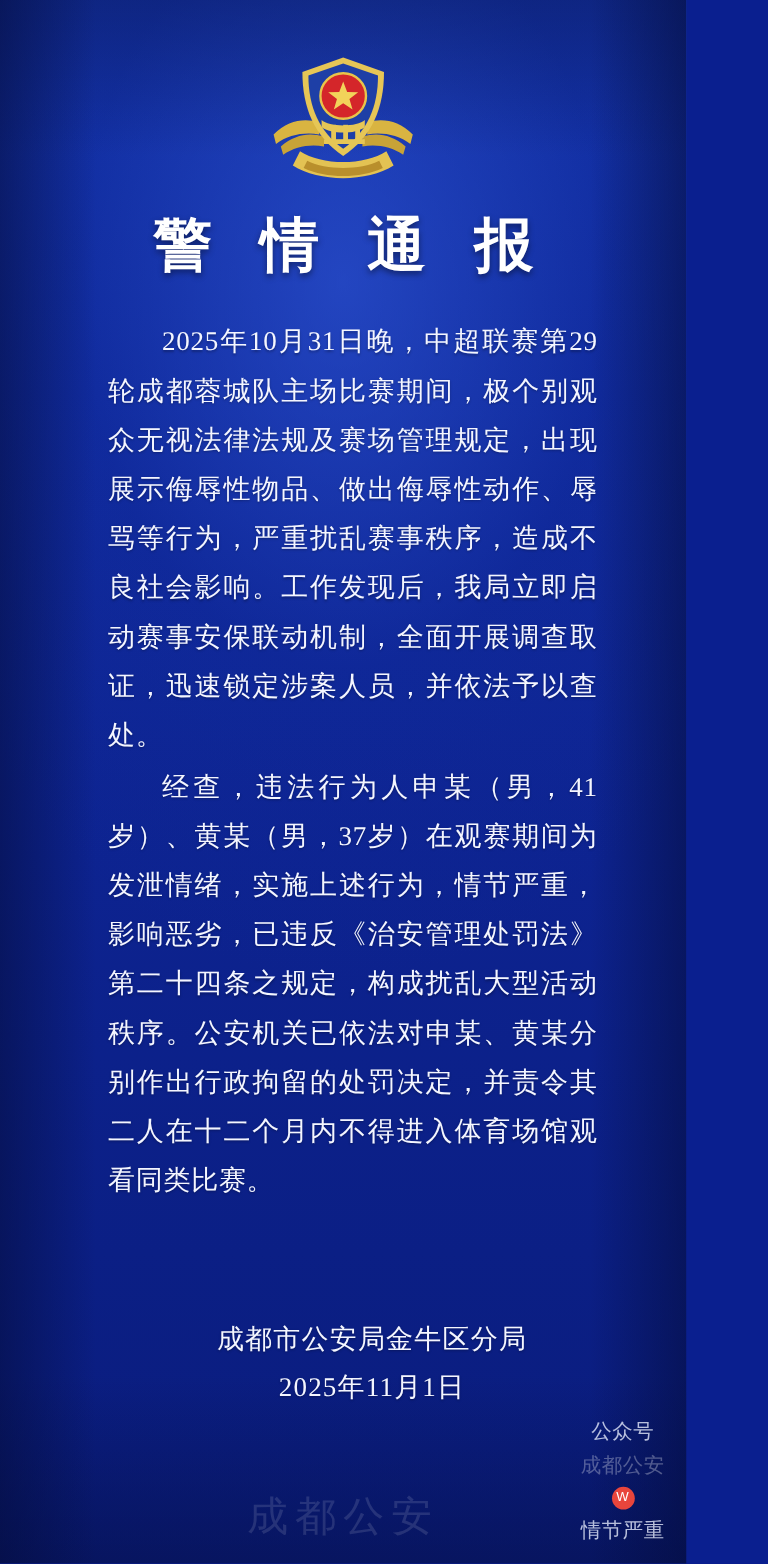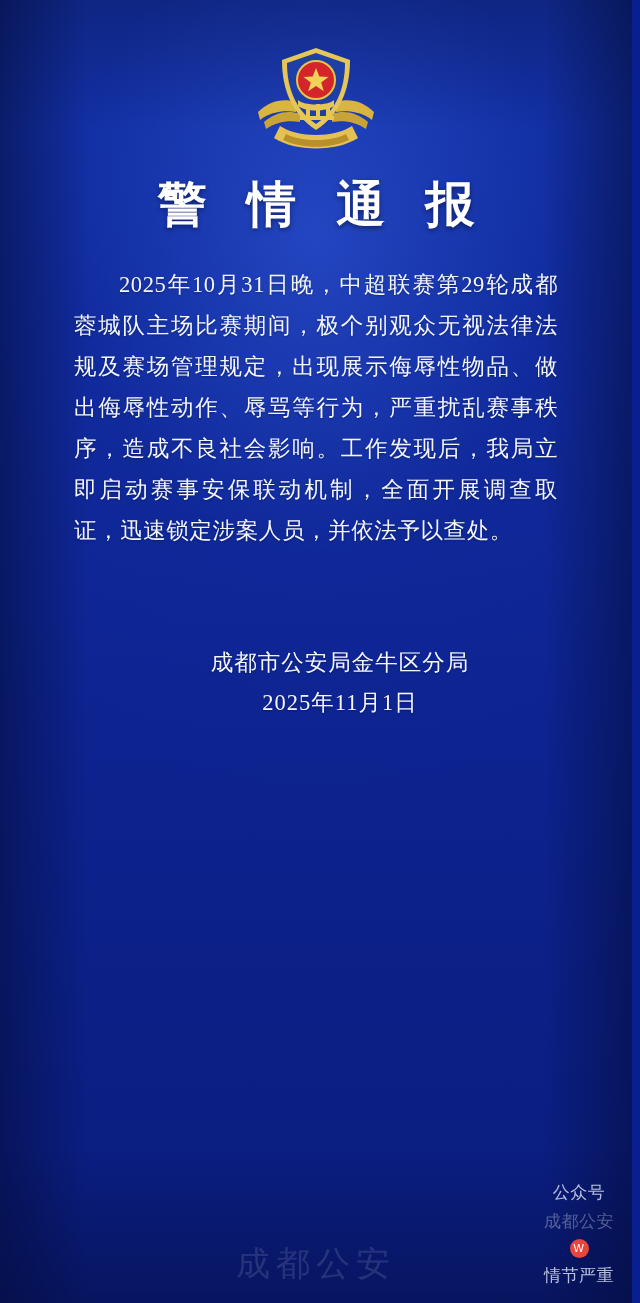--- a/index.html
+++ b/index.html
@@ -8,21 +8,21 @@
   }
   body {
     width: 640px;
     height: 1303px;
     background: #0a1f8f;
     font-family: "Liberation Serif", "DejaVu Serif", serif;
     overflow: hidden;
   }
   .poster {
     position: relative;
-    width: 632px;
+    width: 572px;
     height: 1303px;
     background:
       radial-gradient(ellipse 70% 45% at 50% 18%, rgba(50,90,220,0.55) 0%, rgba(20,50,170,0.15) 55%, rgba(10,30,140,0) 100%),
       linear-gradient(180deg, #1433a8 0%, #102a9c 25%, #0d2390 55%, #0b1f85 80%, #0a1c7d 100%);
     box-sizing: border-box;
     overflow: hidden;
   }
   
   .poster::after {
     content: "";
@@ -64,21 +64,21 @@
     margin: 26px 74px 0 74px;
     color: #f4f6ff;
     font-size: 22.5px;
     line-height: 41px;
     text-align: justify;
     text-justify: inter-ideograph;
     letter-spacing: 0.6px;
     text-shadow: 0 1px 2px rgba(0,0,0,0.3);
   }
   .body-text p {
-    margin: 0 0 2px 0;
+    margin: 0 0 2px 16px;
     text-indent: 2em;
   }
   .signature {
     position: relative;
     z-index: 2;
     margin-top: 92px;
     text-align: center;
     color: #f4f6ff;
     font-size: 22.5px;
     line-height: 40px;
@@ -160,20 +160,21 @@
         <rect x="76" y="62" width="4" height="14" fill="#e6c656"></rect>
         <rect x="50" y="74" width="34" height="4" fill="#e6c656"></rect>
       </svg>
     </div>
   </div>
 
   <div class="title">警 情 通 报</div>
 
   <div class="body-text">
     <p>2025年10月31日晚，中超联赛第29轮成都蓉城队主场比赛期间，极个别观众无视法律法规及赛场管理规定，出现展示侮辱性物品、做出侮辱性动作、辱骂等行为，严重扰乱赛事秩序，造成不良社会影响。工作发现后，我局立即启动赛事安保联动机制，全面开展调查取证，迅速锁定涉案人员，并依法予以查处。</p>
+    <p>经查，违法行为人申某（男，41岁）、黄某（男，37岁）在观赛期间为发泄情绪，实施上述行为，情节严重，影响恶劣，已违反《治安管理处罚法》第二十四条之规定，构成扰乱大型活动秩序。公安机关已依法对申某、黄某分别作出行政拘留的处罚决定，并责令其二人在十二个月内不得进入体育场馆观看同类比赛。</p>
   </div>
 
   <div class="signature">
     <div>成都市公安局金牛区分局</div>
     <div>2025年11月1日</div>
   </div>
 
   <div class="wm-center-ghost">成都公安</div>
 
   <div class="watermark">

